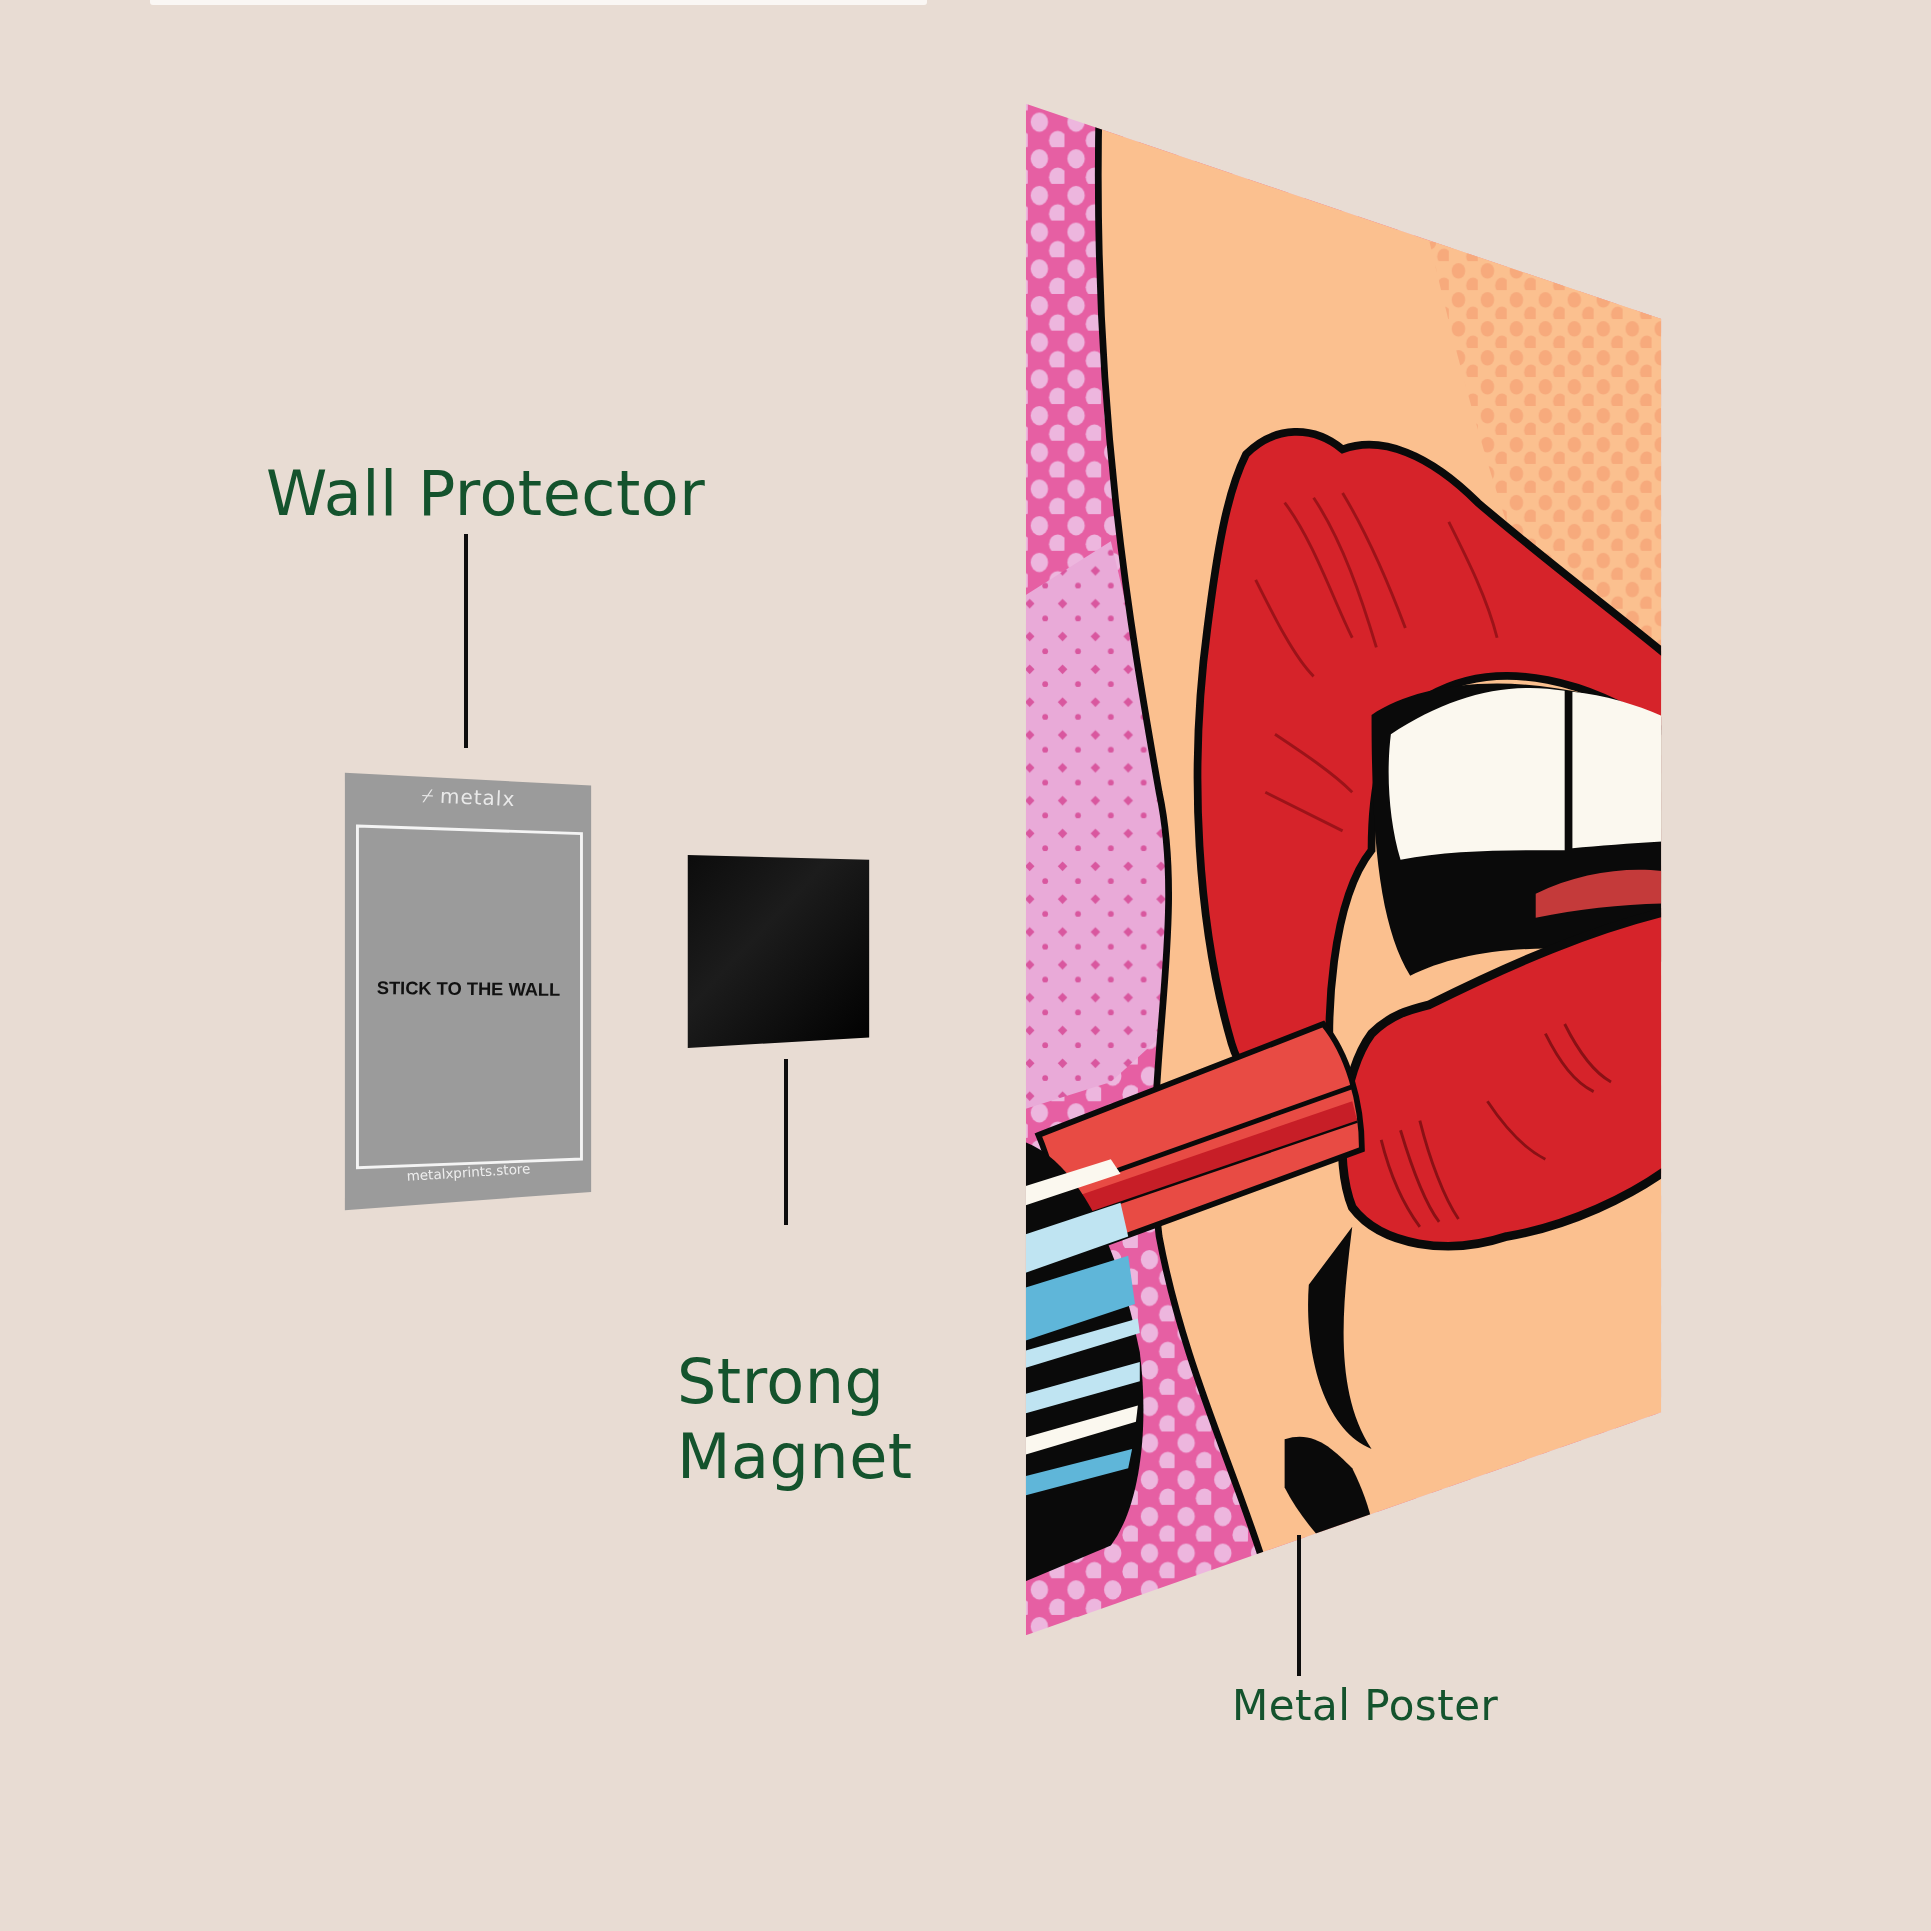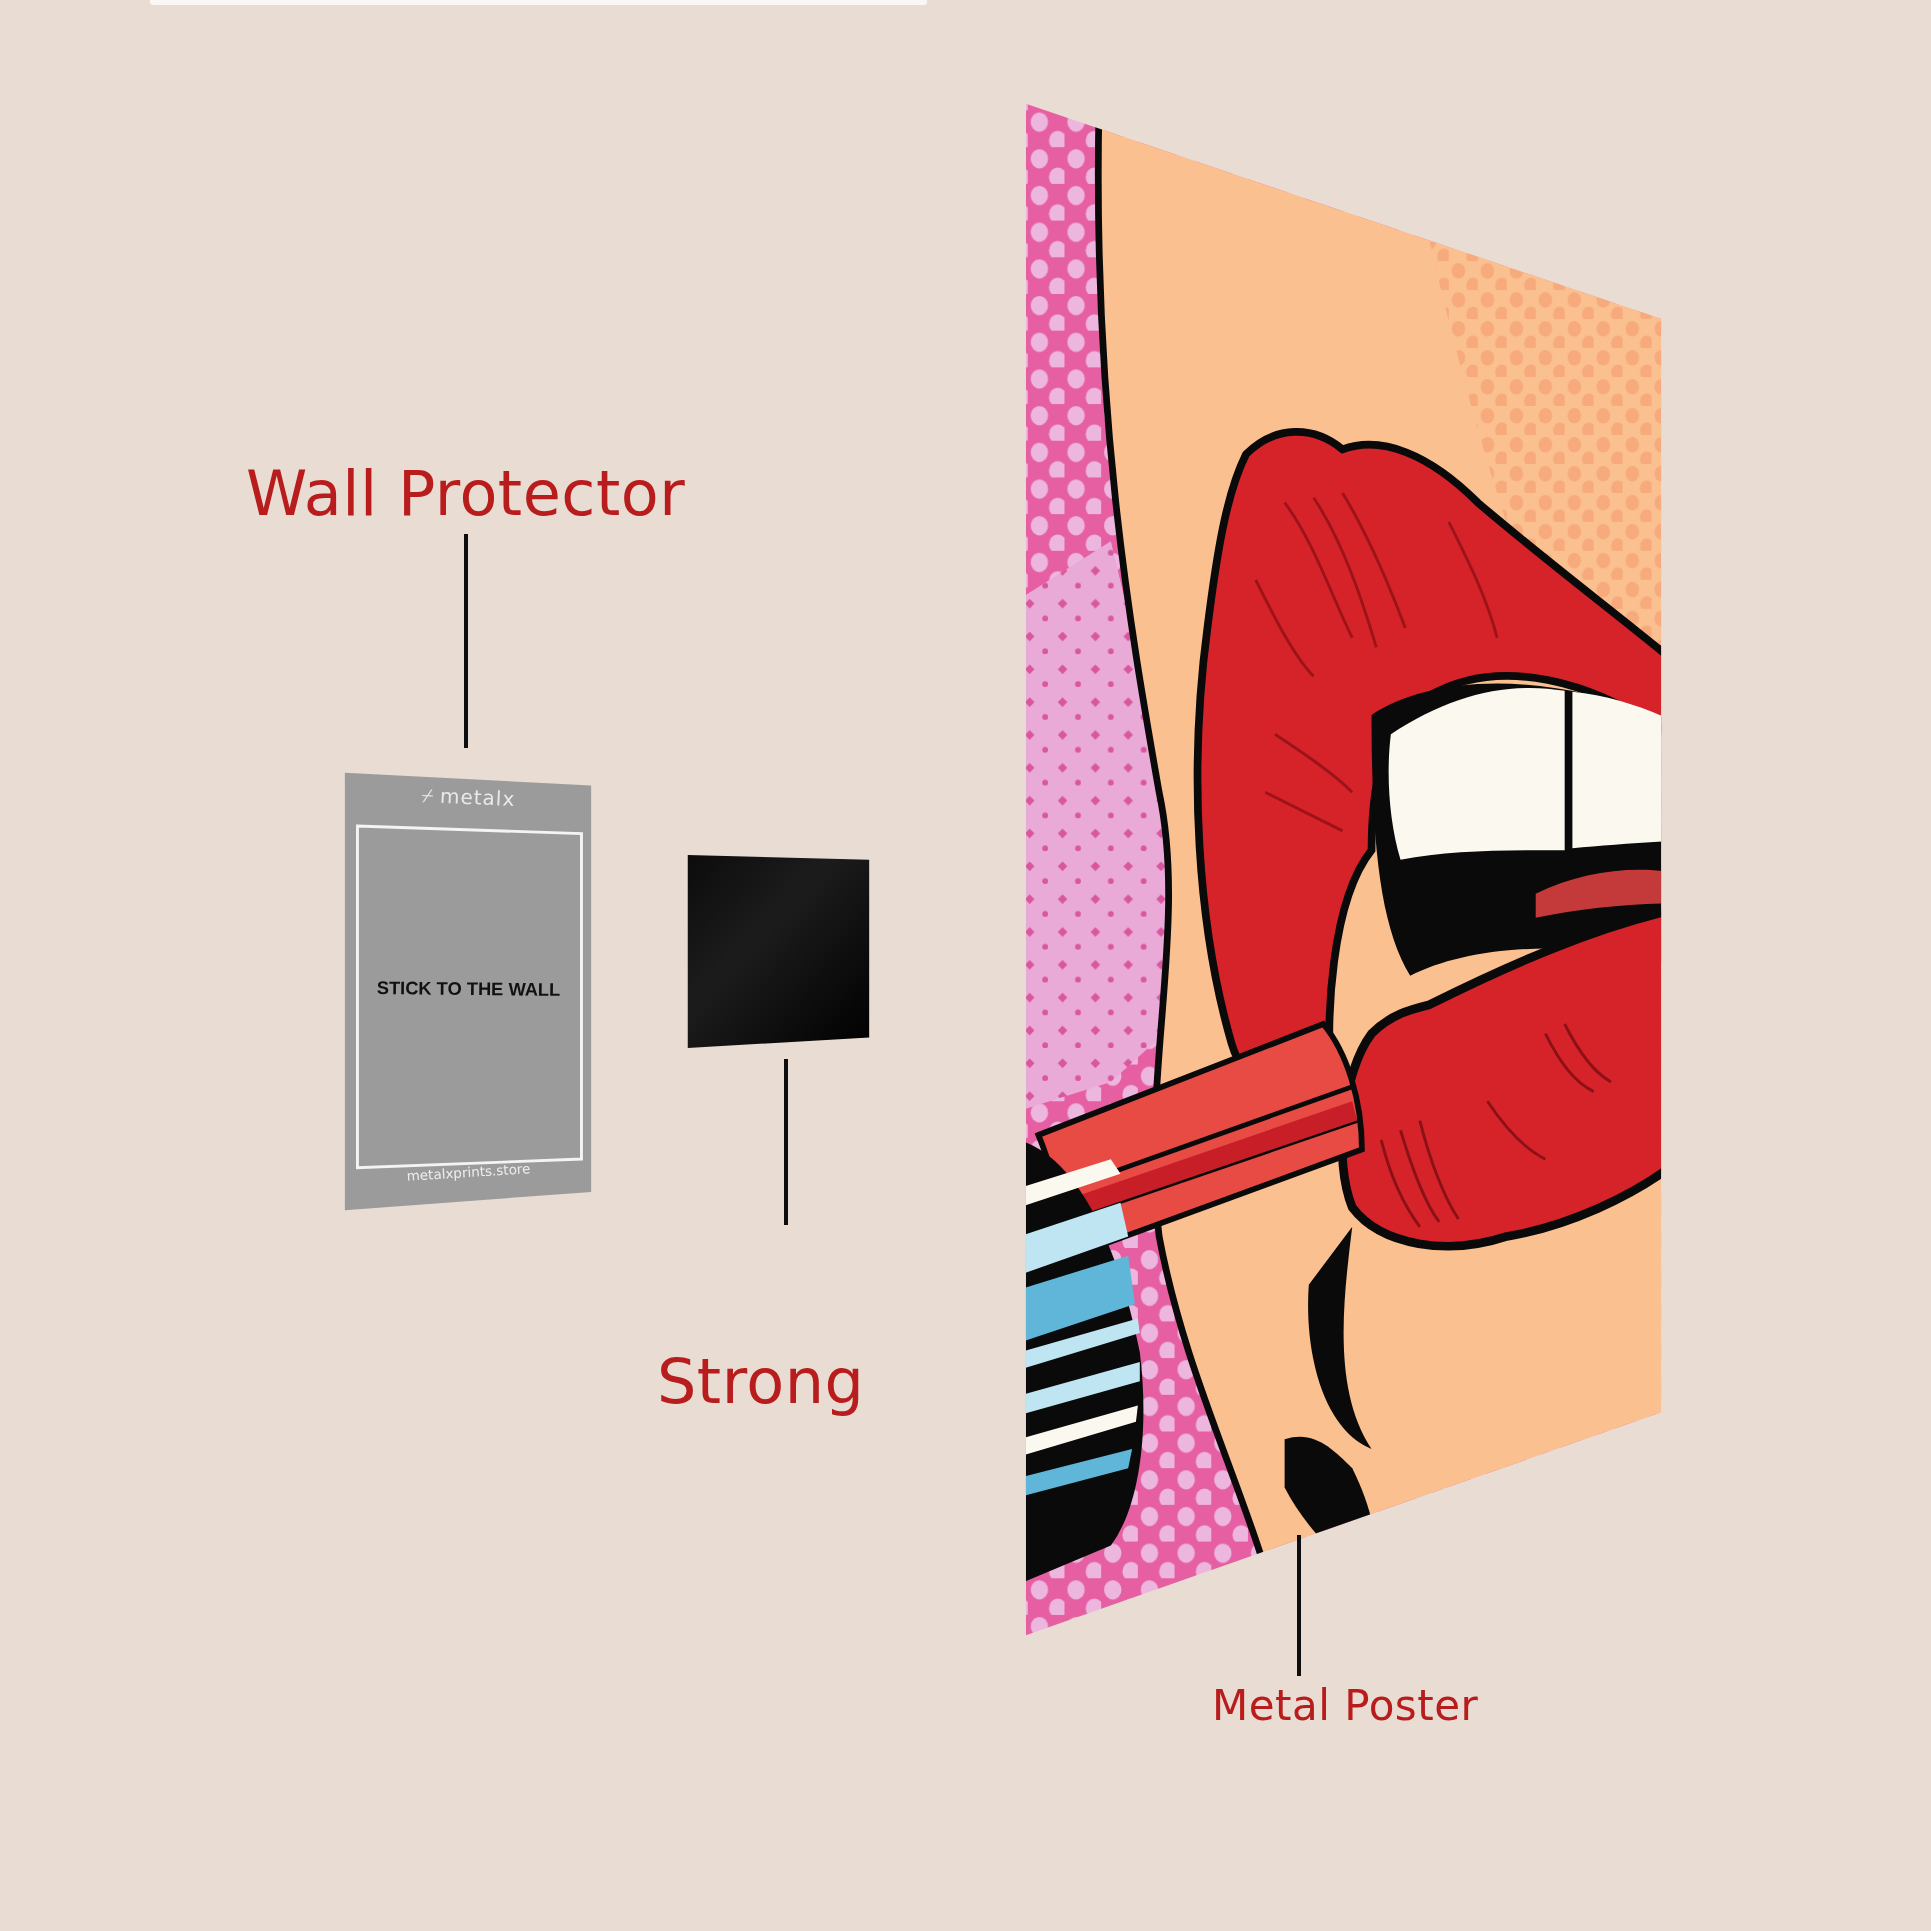--- a/index.html
+++ b/index.html
@@ -6,22 +6,22 @@
   body {
     width: 1931px; height: 1931px; position: relative; overflow: hidden;
     background: #E8DCD3;
     font-family: "DejaVu Sans", "Liberation Sans", sans-serif;
   }
   .topline {
     position: absolute; left: 150px; top: 0; width: 777px; height: 4.8px;
     background: #FAF7F4; border-radius: 0 0 2.9px 2.9px;
   }
   .label {
-    position: absolute; color: #b91c1c; font-weight: 400; white-space: nowrap;
-    letter-spacing: 0.5px; line-height: 1;
+    position: absolute; color: #14532d; font-weight: 400; white-space: nowrap;
+    letter-spacing: 0.5px; line-height: 1; margin-left: 20px;
   }
   .vline { position: absolute; width: 3.9px; background: #0d0d0d; }
   .wp-label { left: 246px; top: 463px; font-size: 62px; }
   .mag-label { left: 657px; top: 1344px; font-size: 62px; width: 261px; line-height: 75px; }
   .mp-label { left: 1212px; top: 1685px; font-size: 42px; }
 
   .protector { position: absolute; left: 338px; top: 768px; width: 261px; height: 449px; }
   .protector svg, .magnet svg, .poster svg { display: block; }
   .wp-text {
     position: absolute; left: 0; width: 261px; top: 210px; text-align: center;
@@ -70,20 +70,21 @@
         <stop offset="0.4" stop-color="#1c1c1c"></stop>
         <stop offset="1" stop-color="#000"></stop>
       </linearGradient>
     </defs>
     <polygon points="7,5 195,10 195,194 7,205" fill="url(#mg)"></polygon>
   </svg>
 </div>
 <div class="vline" style="left:784px; top:1059px; height:166px;"></div>
 <div class="label mag-label">
   <div>Strong</div>
+  <div>Magnet</div>
 </div>
 
 <div class="poster">
   <svg width="652" height="1545" viewBox="1055 100 675 1600">
     <defs>
       <clipPath id="pclip">
         <polygon points="1062,107 1720,330 1720,1462 1062,1693"></polygon>
       </clipPath>
       <pattern id="dotsPink" x="0" y="0" width="38" height="38" patternUnits="userSpaceOnUse">
         <rect width="38" height="38" fill="#E65FA3"></rect>

